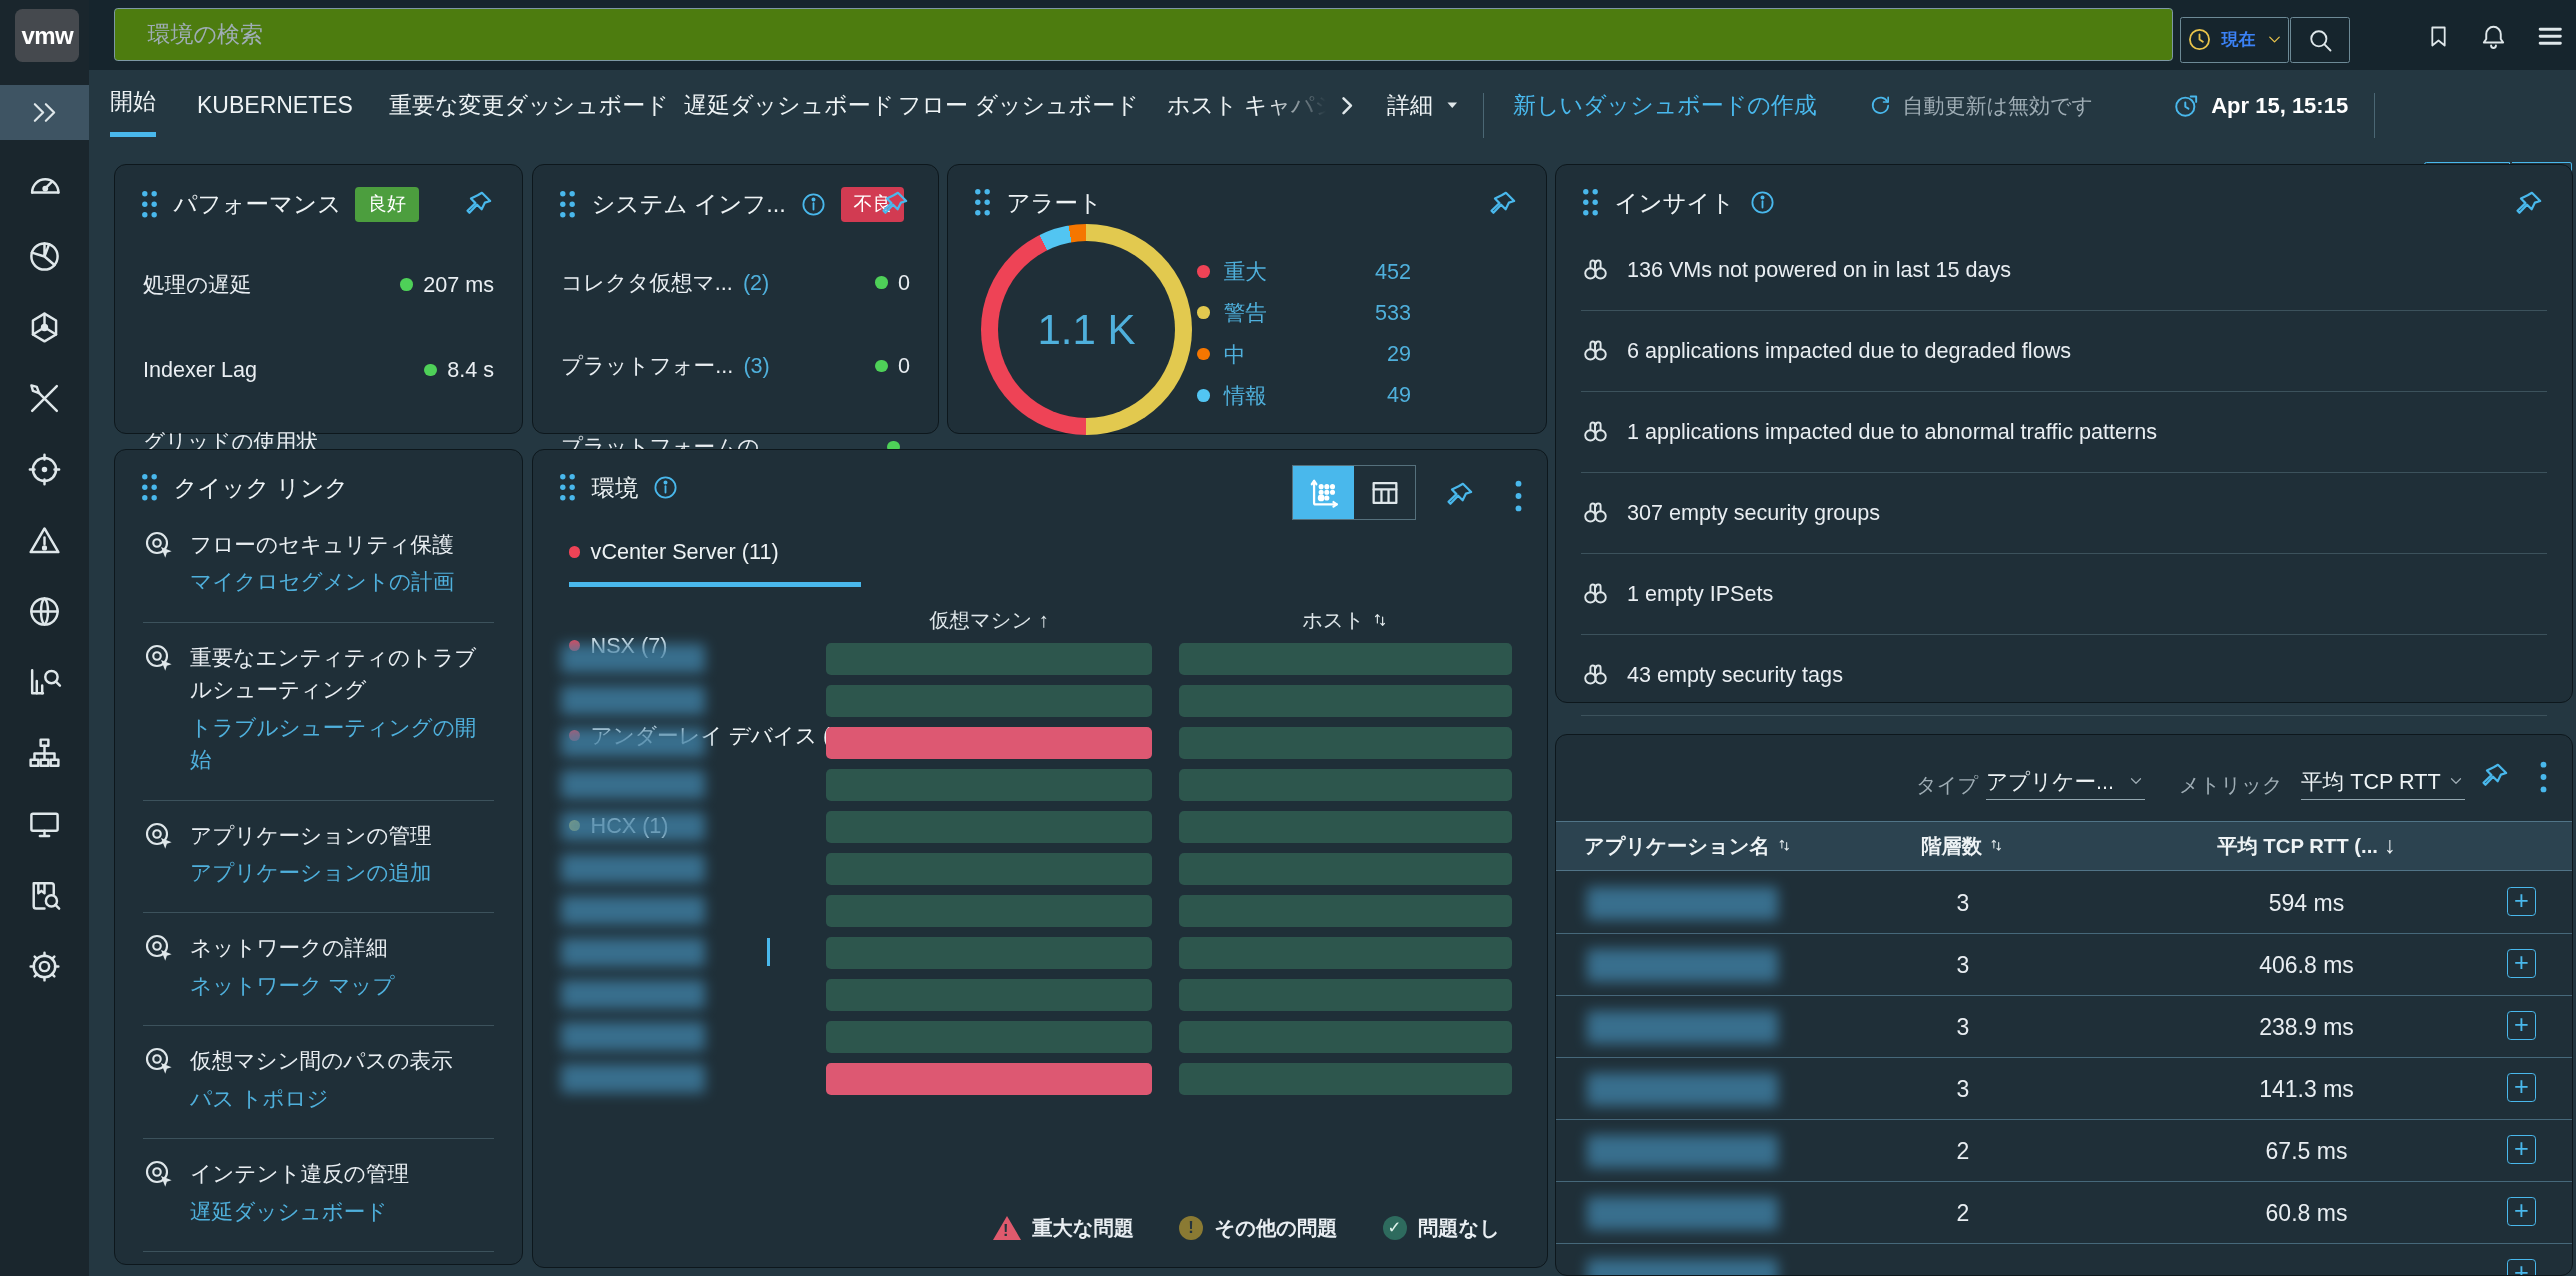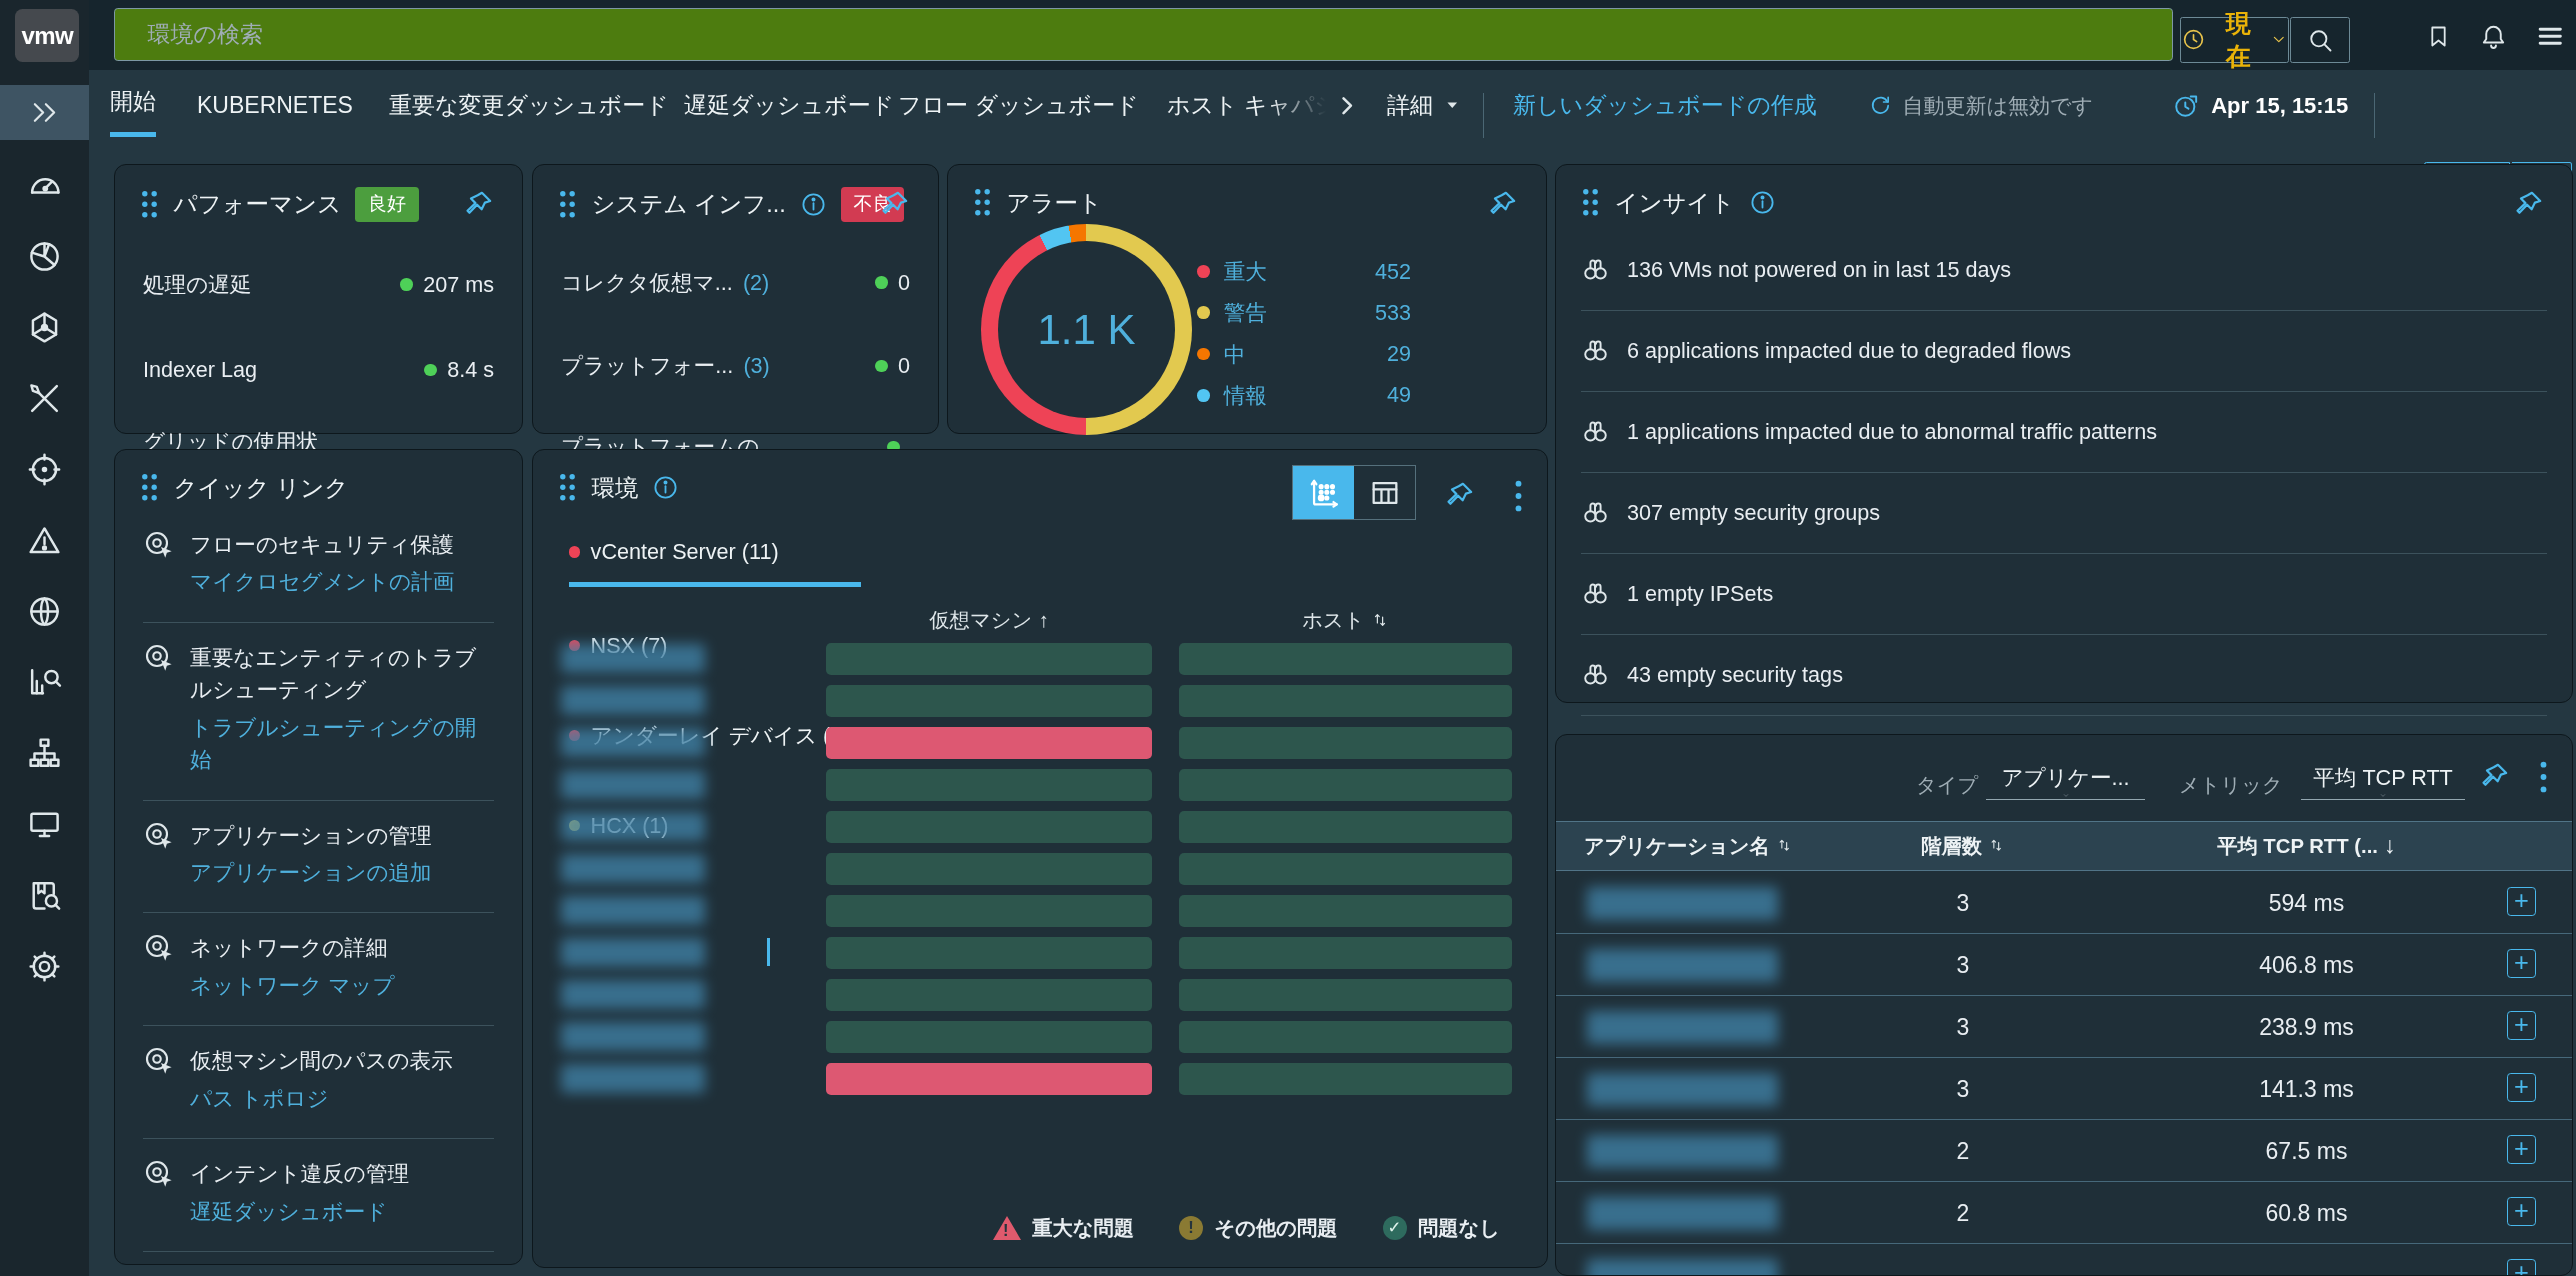--- a/index.html
+++ b/index.html
@@ -23,21 +23,21 @@
   .side-item { width:89px; height:71px; display:flex; align-items:center; justify-content:center; cursor:pointer; }
 
   
   .topbar { position:absolute; left:89px; top:0; right:0; height:70px; background:#16252d; }
   .search-box { position:absolute; left:25.4px; top:8.3px; width:2059px; height:53px; }
   .search-box input { width:100%; height:100%; background:#4d7c0f; border:1.3px solid #7d98a4; border-radius:3.8px;
        color:#cfd8dc; font-size:23px; padding:0 32px; font-family:inherit; outline:none; }
   .search-box input::placeholder { color:#9fadb5; }
   .tb-btn { position:absolute; top:16.5px; height:46px; border:1.3px solid #6d8a96; border-radius:2.5px; background:transparent;
        display:flex; align-items:center; justify-content:center; gap:9px; cursor:pointer; }
-  .time-btn { left:2091px; width:109px; color:#eab308; font-size:25px; font-weight:bold;align-items:center; }
+  .time-btn { left:2091px; width:109px; color:#3b82f6; font-size:17px; font-weight:bold;align-items:center; }
   .searchbtn { left:2201px; width:60px; }
   .tb-ico { position:absolute; top:18px; width:36px; height:36px; display:flex; align-items:center; justify-content:center; cursor:pointer; }
 
   
   .tabbar { position:absolute; left:89px; top:70px; right:0; height:88px; }
   .tab { position:absolute; top:0; height:71px; display:flex; align-items:center; font-size:23px; color:#eef3f5; cursor:pointer; white-space:nowrap; }
   .tab.active { border-bottom:5.1px solid #49b8ec; height:67px; }
   .tab.faded { max-width:159px; overflow:hidden; position:absolute; }
   .tab.faded::after { content:""; position:absolute; right:0; top:0; bottom:0; width:57px;
       background:linear-gradient(90deg, rgba(36,55,65,0), #243741); }
@@ -109,21 +109,21 @@
   .env-legend .item { display:flex; align-items:center; gap:11.4px; font-size:20.3px; font-weight:bold; }
   .tri { width:0; height:0; border-left:14px solid transparent; border-right:14px solid transparent; border-bottom:24px solid #e05a6d; position:relative; }
   .tri::after { content:"!"; position:absolute; left:-3.8px; top:5.1px; color:#25343c; font-size:16.5px; font-weight:bold; }
   .circ { width:24px; height:24px; border-radius:50%; display:flex; align-items:center; justify-content:center; font-size:16.5px; font-weight:bold; }
   .circ.warn { background:#8a7a33; color:#25343c; }
   .circ.ok { background:#2e6b5e; color:#dff3ec; }
 
   
   .an-ctl-label { position:absolute; top:36px; color:#9fadb5; font-size:20.3px; }
   .an-select { position:absolute; top:28px; height:37px; border-bottom:1.3px solid #93a7b0; display:flex; align-items:center;
-      justify-content:space-between; color:#eef3f5; font-size:21.6px; cursor:pointer;flex-direction:column; }
+      justify-content:space-between; color:#eef3f5; font-size:21.6px; cursor:pointer; }
   .an-thead { position:absolute; left:0; right:0; top:86px; height:50px; background:#2c4350;
       border-top:1.3px solid #517487; border-bottom:1.3px solid #517487; font-size:20.3px; font-weight:bold; color:#eef3f5; }
   .an-th { position:absolute; top:0; height:47px; display:flex; align-items:center; gap:6.4px; }
   .an-rows { position:absolute; left:0; right:0; top:137px; bottom:0; overflow:hidden; }
   .an-row { height:62px; position:relative; border-bottom:1.3px solid #46687a; }
   .an-pill { position:absolute; left:30.5px; top:15.3px; width:191px; height:33px; background:#3f7fa3; border-radius:3.8px;
       filter:blur(6.4px); opacity:.8; cursor:pointer; }
   .an-tiers { position:absolute; left:318px; top:18px; width:178px; text-align:center; font-size:23px; }
   .an-rtt { position:absolute; left:636px; top:18px; width:229px; text-align:center; font-size:23px; }
   .an-plus { position:absolute; left:951px; top:15.3px; width:29px; height:29px; border:1.9px solid #49b8ec; border-radius:3.8px;

